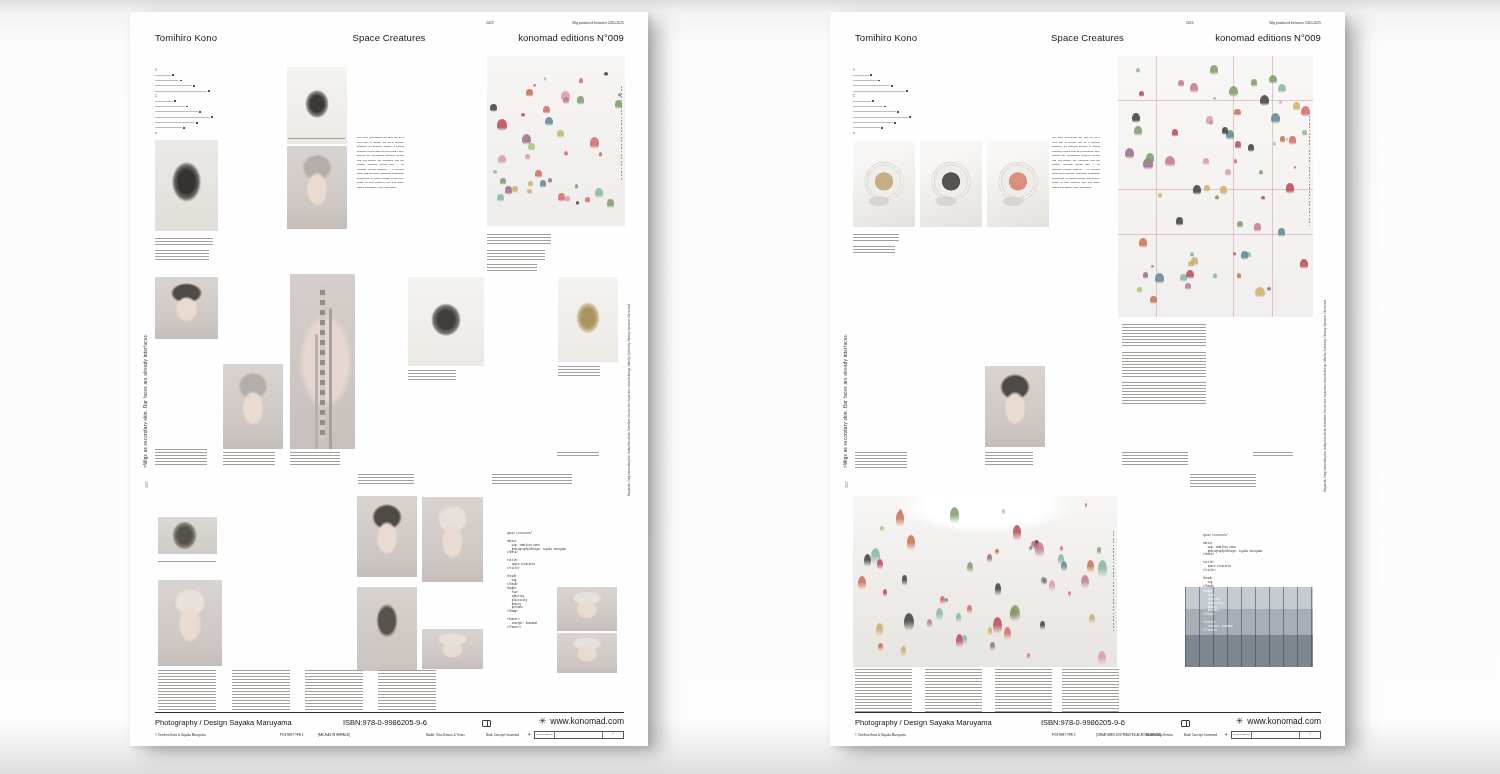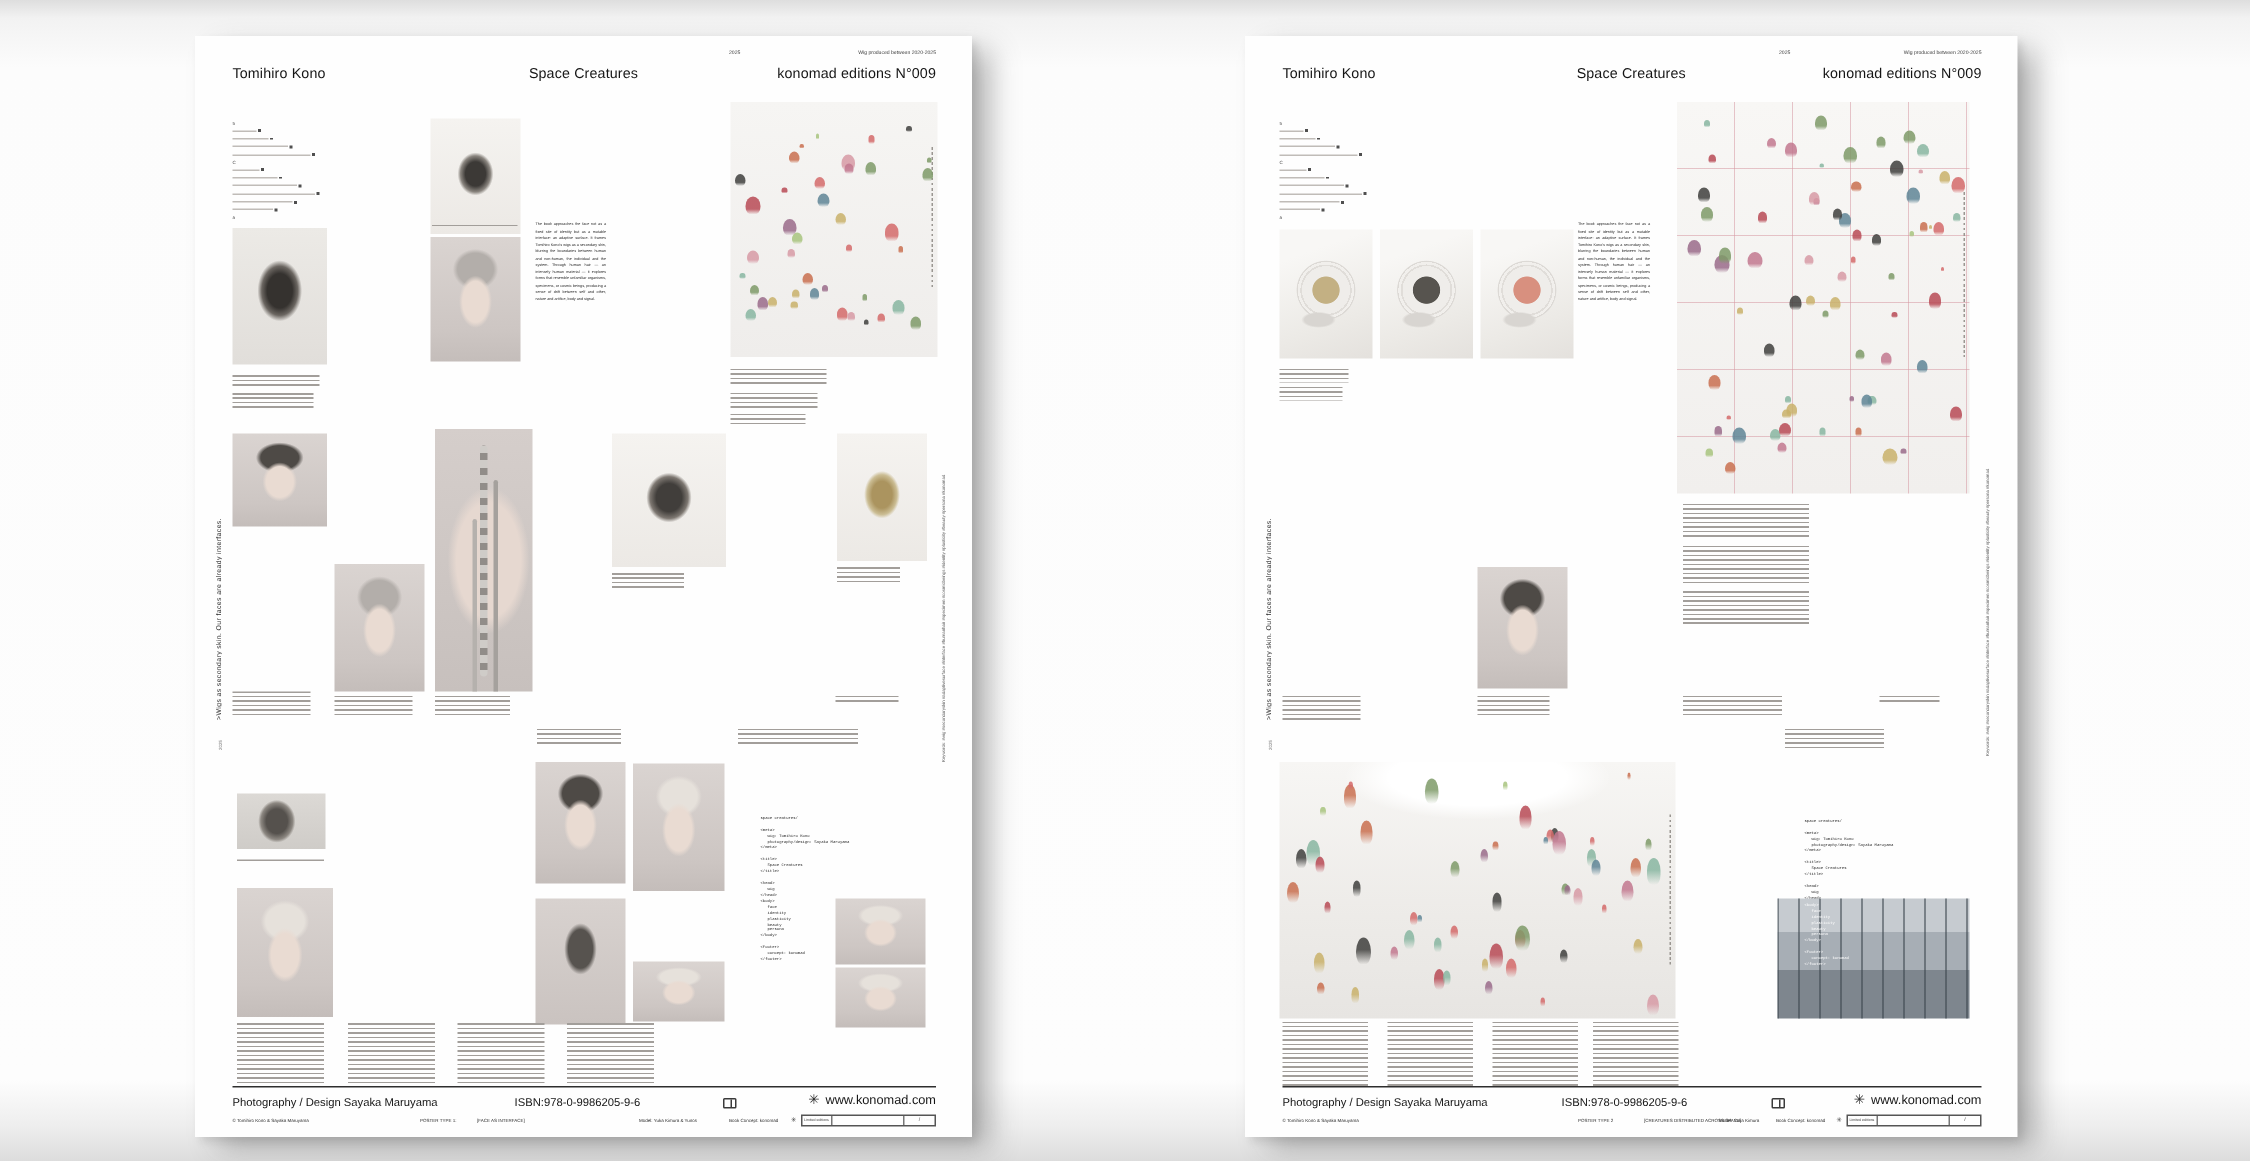--- a/index.html
+++ b/index.html
@@ -3,21 +3,21 @@
 <meta charset="utf-8">
 <style>
   html,body{margin:0;padding:0;}
   body{
     width:1500px;height:774px;position:relative;overflow:hidden;
     font-family:"Liberation Sans",sans-serif;color:#1a1a1a;
     background:linear-gradient(180deg,#dedede 0px,#f2f2f2 12px,#fcfcfc 45px,#fdfdfd 720px,#ededed 752px,#dcdcdc 774px);
   }
   .a{position:absolute;}
   .poster{
-    position:absolute;top:24px;width:518px;height:734px;background:#fefefe;
+    position:absolute;top:12px;width:518px;height:734px;background:#fefefe;
     box-shadow:14px 8px 18px -2px rgba(90,90,90,.45), 3px 3px 6px rgba(0,0,0,.12);
   }
   .p1{left:130px;}
   .p2{left:830px;width:515px;}
 
   
   .h{font-size:9.5px;letter-spacing:.1px;color:#151515;white-space:nowrap;}
   .micro{font-size:3.4px;color:#3a3a3a;white-space:nowrap;}
   .f1{font-size:7.5px;color:#151515;white-space:nowrap;}
   .www{font-size:8.5px;color:#151515;}

